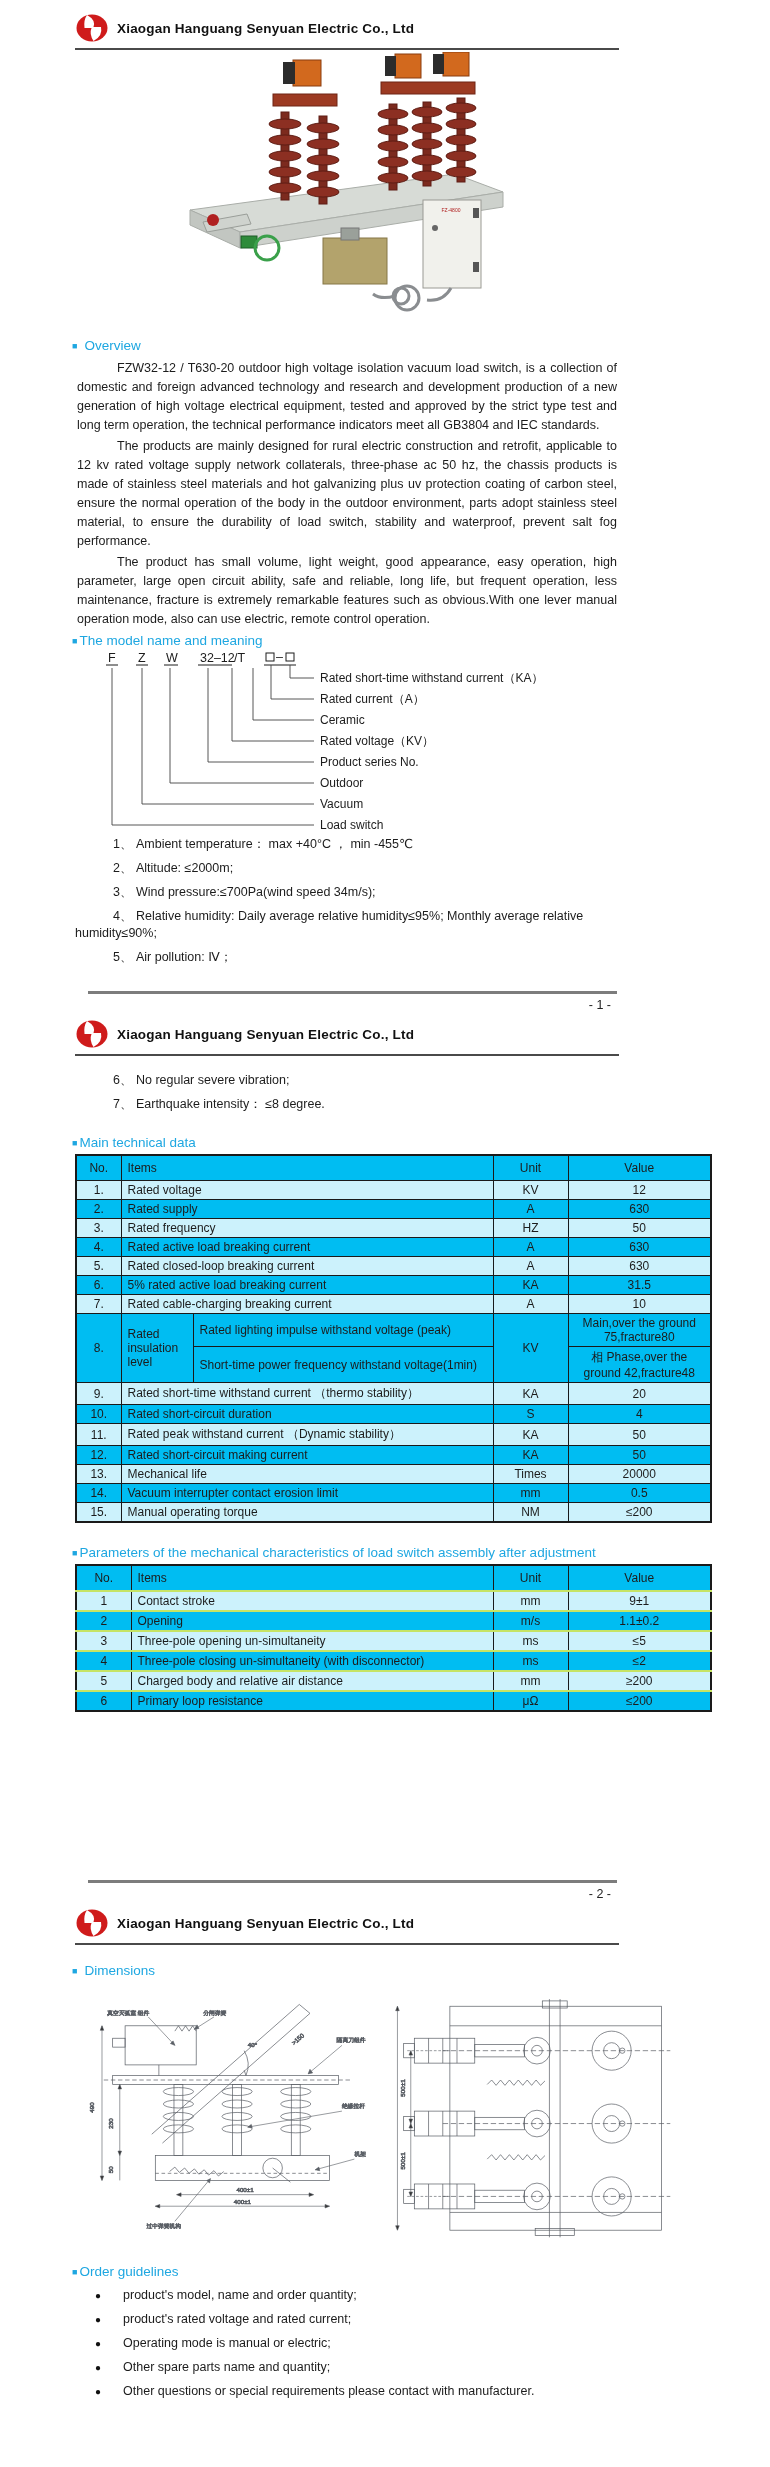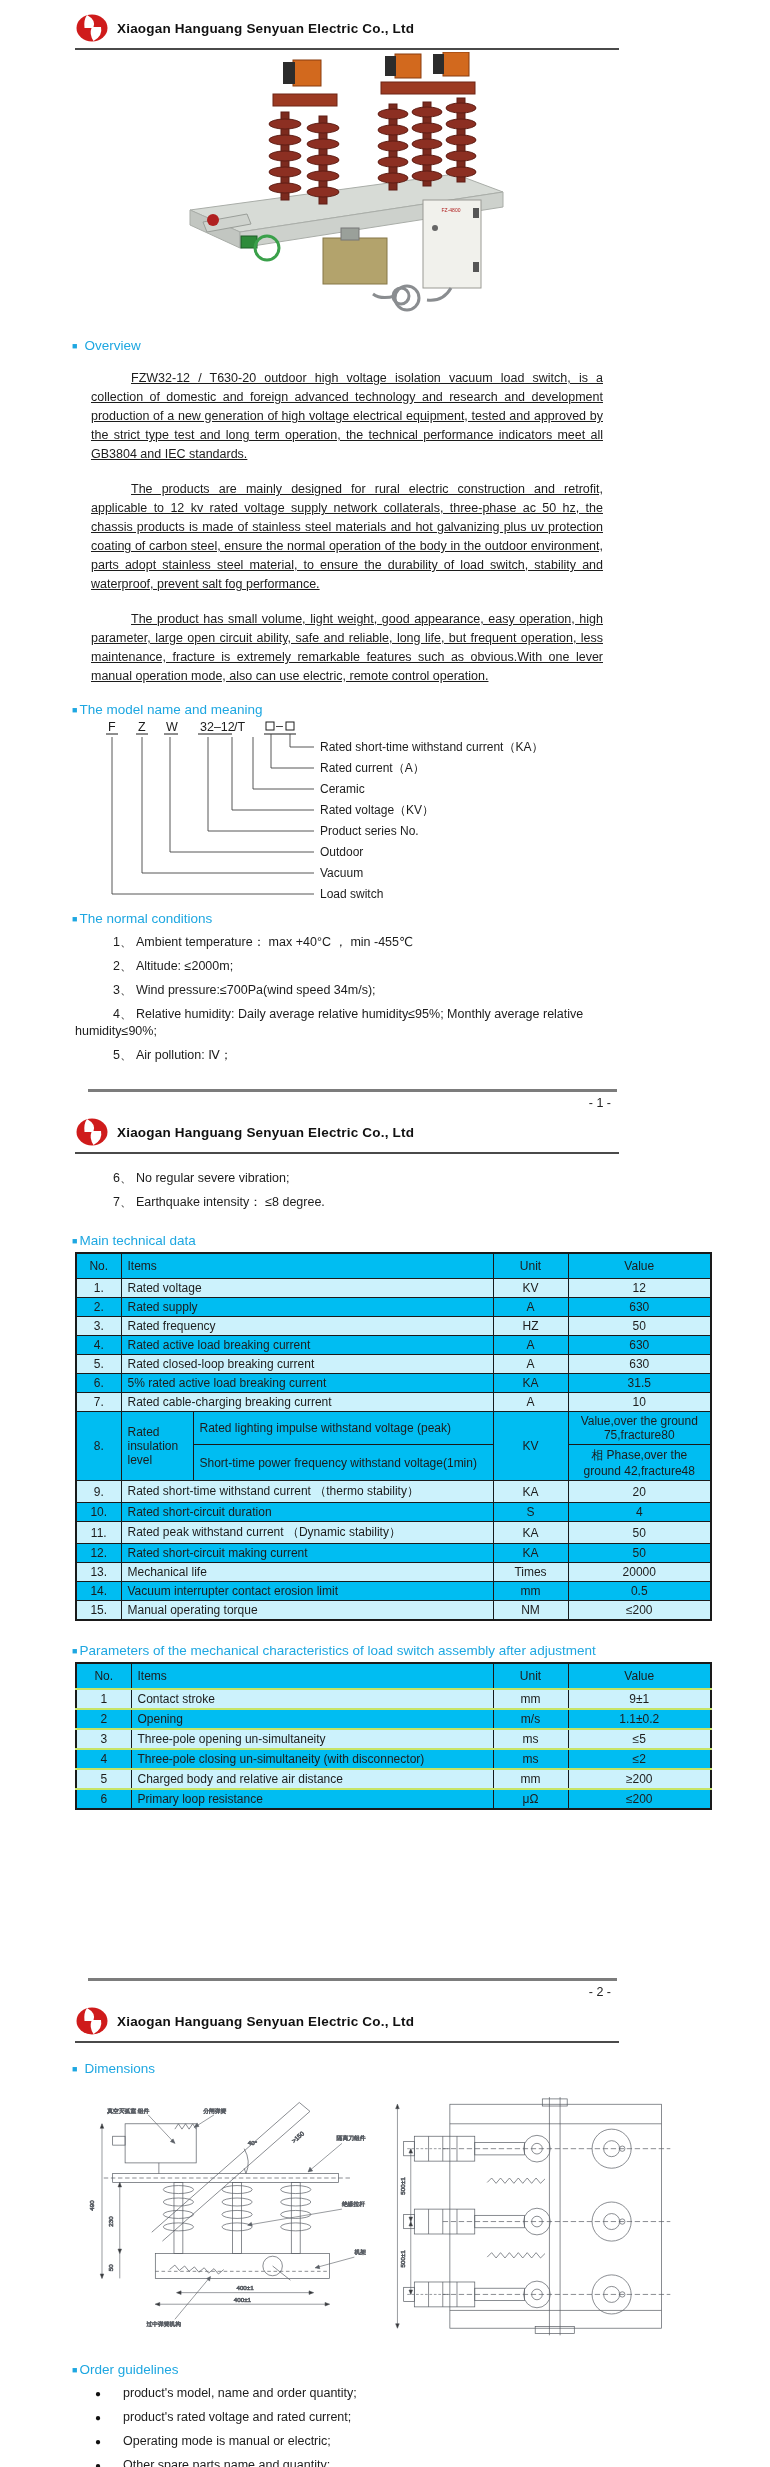--- a/index.html
+++ b/index.html
@@ -9,21 +9,21 @@
   .hdr{padding:10px 60px 0 75px;}
   .hdr-row{display:flex;align-items:center;gap:8px;height:36px;}
   .hdr-name{font-weight:bold;font-size:13.5px;color:#111;letter-spacing:.2px;}
   .hdr-rule{height:2px;background:#4a4a4a;margin:2px 0 0 0;}
   
   .sect{margin:14px 60px 6px 72px;font-size:13.5px;color:#1ea7e1;}
   .sq{color:#1ea7e1;font-size:9px;vertical-align:1px;margin-right:2px;}
   .sq.gap{margin-right:7px;}
   
   .inner{margin:0 60px 0 75px;}
-  p.body-p{font-size:12.5px;line-height:19px;margin:16px;text-indent:40px;text-align:justify;text-decoration:underline;}
+  p.body-p{font-size:12.5px;line-height:19px;margin:2px;text-indent:40px;text-align:justify;}
   p.cond{font-size:12.5px;line-height:17px;margin:0 0 7px 0;text-indent:38px;}
   
   .photo-wrap{text-align:center;margin-top:2px;}
   
   .psep{height:3px;background:#7c7c7c;margin:0 62px 0 88px;}
   .pno{font-size:12.5px;text-align:right;margin:4px 68px 2px 0;color:#222;}
   
   table.dt{border-collapse:collapse;margin:4px 60px 0 75px;width:635px;table-layout:fixed;font-size:12px;padding-left:24px;}
   table.dt td,table.dt th{border:1px solid #1a1a1a;padding:2px 6px;font-weight:normal;vertical-align:middle;}
   table.dt{border:2px solid #1a1a1a;}
@@ -185,21 +185,20 @@
       <text x="260" y="55">Rated current（A）</text>
       <text x="260" y="76">Ceramic</text>
       <text x="260" y="97">Rated voltage（KV）</text>
       <text x="260" y="118">Product series No.</text>
       <text x="260" y="139">Outdoor</text>
       <text x="260" y="160">Vacuum</text>
       <text x="260" y="181">Load switch</text>
     </g>
   </svg>
 
-  <div class="sect" style="margin-top:6px;margin-bottom:8px;"><span class="sq">■</span><span>The normal conditions</span></div>
   <div class="inner">
     <p class="cond">1、 Ambient temperature：  max +40°C ， min -455℃</p>
     <p class="cond">2、 Altitude: ≤2000m;</p>
     <p class="cond">3、 Wind pressure:≤700Pa(wind speed 34m/s);</p>
     <p class="cond">4、 Relative humidity: Daily average relative humidity≤95%; Monthly average relative humidity≤90%;</p>
     <p class="cond">5、 Air pollution: Ⅳ；</p>
   </div>
 
   <div style="height:18px;"></div>
   <div class="psep"></div>
@@ -282,21 +281,21 @@
           <td class="c-no">7.</td>
           <td class="c-item" colspan="2">Rated cable-charging breaking current</td>
           <td class="c-unit">A</td>
           <td class="c-val">10</td>
         </tr>
         <tr class="bright">
           <td class="c-no" rowspan="2">8.</td>
           <td class="c-grp" rowspan="2">Rated insulation level</td>
           <td class="c-sub">Rated lighting impulse withstand voltage (peak)</td>
           <td class="c-unit" rowspan="2">KV</td>
-          <td class="c-val">Value,over the ground 75,fracture80</td>
+          <td class="c-val">Main,over the ground 75,fracture80</td>
         </tr>
         <tr class="bright">
           <td class="c-sub">Short-time power frequency withstand voltage(1min)</td>
           <td class="c-val">相 Phase,over the ground 42,fracture48</td>
         </tr>
         <tr class="light">
           <td class="c-no">9.</td>
           <td class="c-item" colspan="2">Rated short-time withstand current （thermo stability）</td>
           <td class="c-unit">KA</td>
           <td class="c-val">20</td>

